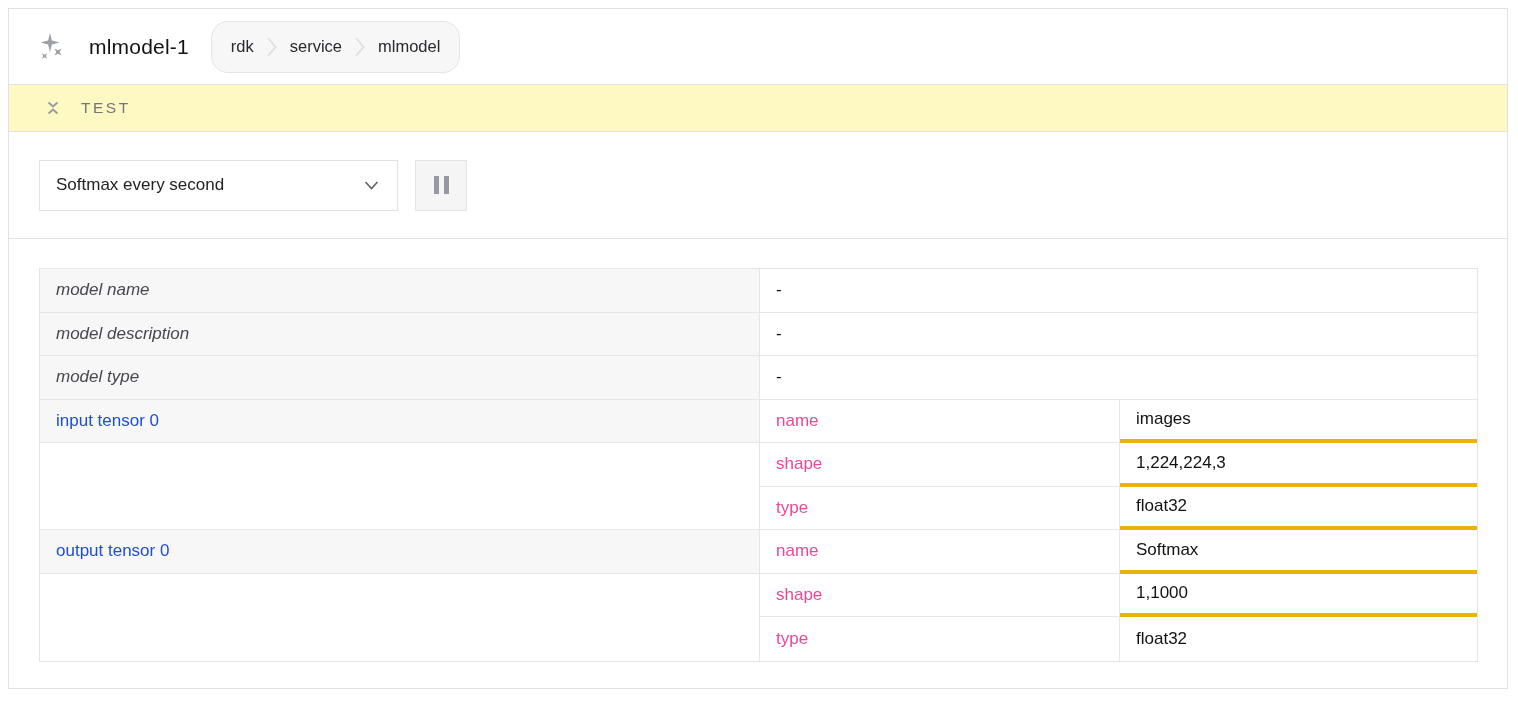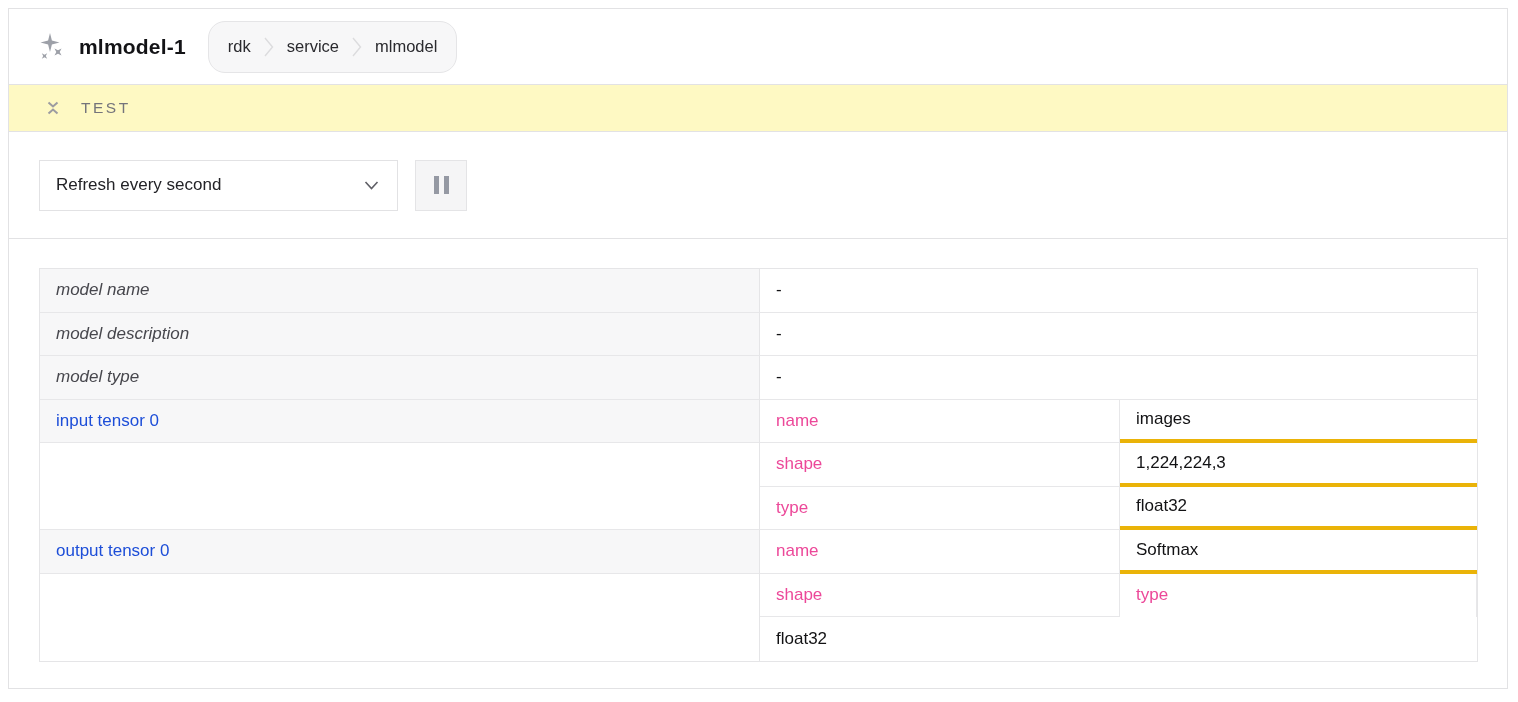--- a/index.html
+++ b/index.html
@@ -6,22 +6,22 @@
   html,body { width:1518px; height:702px; background:#ffffff;
     font-family:"Liberation Sans", sans-serif; color:#131316; }
 
   .card { position:absolute; left:8px; top:8px; width:1500px; height:681px;
     border:1px solid #e2e2e4; background:#ffffff; }
 
   
   .hdr { height:76px; border-bottom:1px solid #e2e2e4;
     display:flex; align-items:center; padding-left:28px; }
   .hdr-icon { width:30px; height:30px; flex:0 0 auto; }
-  .title { font-size:21px; font-weight:700; letter-spacing:.2px;
-    margin-left:12px; color:#131316; }
+  .title { font-size:21px; font-weight:400; letter-spacing:.2px;
+    margin-left:22px; color:#131316; }
   .crumb { margin-left:22px; height:52px; display:flex; align-items:center;
     gap:13px; background:#f7f7f8; border:1px solid #e5e5e7;
     border-radius:17px; padding:0 19px; }
   .crumb-item { font-size:16.5px; color:#2a2a2e; }
   .crumb-sep { width:10px; height:24px; flex:0 0 auto; }
 
   
   .testbar { height:47px; background:#fef9c3; border-bottom:1px solid #e2e2e4;
     display:flex; align-items:center; padding-left:35px; }
   .collapse-btn { width:18px; height:18px; cursor:pointer; flex:0 0 auto; }
@@ -93,21 +93,21 @@
       <g fill="none" stroke="#9c9ca1" stroke-width="2">
         <path d="M4.5 3.5 L9 7.5 L13.5 3.5"></path>
         <path d="M4.5 14.5 L9 10.5 L13.5 14.5"></path>
       </g>
     </svg>
     <div class="test-label">TEST</div>
   </div>
 
   <div class="toolbar">
     <div class="select">
-      <span class="select-text">Refresh every second</span>
+      <span class="select-text">Softmax every second</span>
       <svg width="15" height="9" viewBox="0 0 15 9">
         <path d="M1.5 1 L7.5 7.5 L13.5 1" fill="none" stroke="#5f5f66" stroke-width="1.6"></path>
       </svg>
     </div>
     <div class="pause-btn">
       <span style="display:flex; gap:5px;">
         <span class="pause-bar"></span>
           <span class="pause-bar"></span>
       </span>
     </div>
@@ -134,18 +134,19 @@
       <div class="cell v">1,224,224,3</div>
       <div class="cell k">type</div>
       <div class="cell v">float32</div>
 
       <div class="cell group">
         <div class="group-strip">output tensor 0</div>
       </div>
       <div class="cell k">name</div>
       <div class="cell v">Softmax</div>
       <div class="cell k">shape</div>
+      <div class="cell v">1,1000</div>
       <div class="cell k last">type</div>
       <div class="cell v last">float32</div>
 
     </div>
   </div>
 </div>
 
 </body></html>

